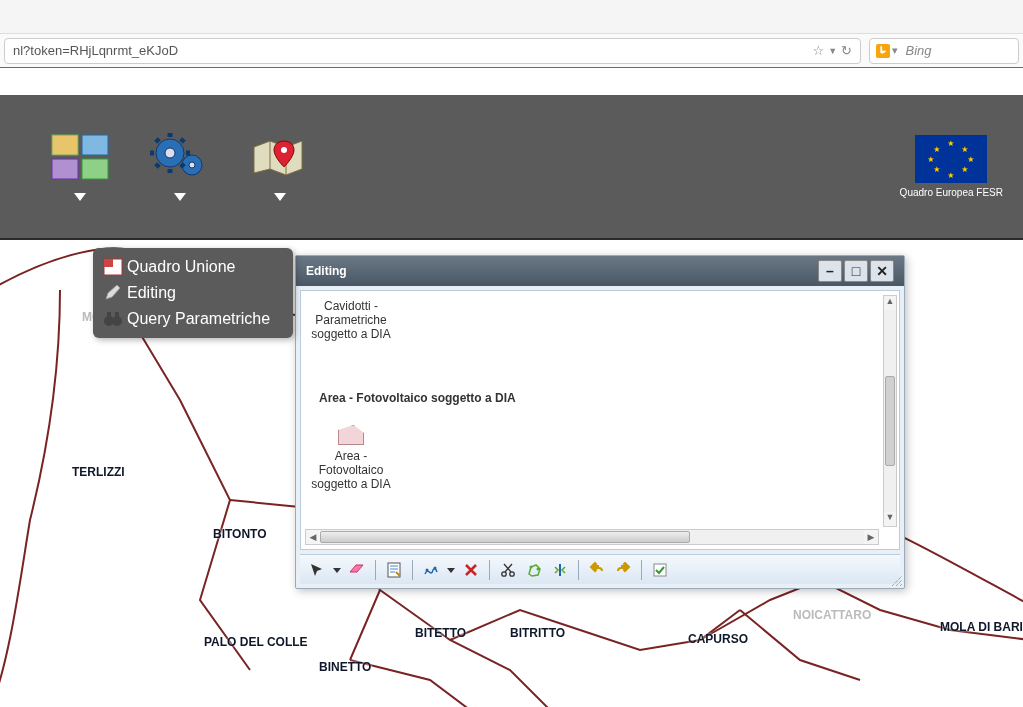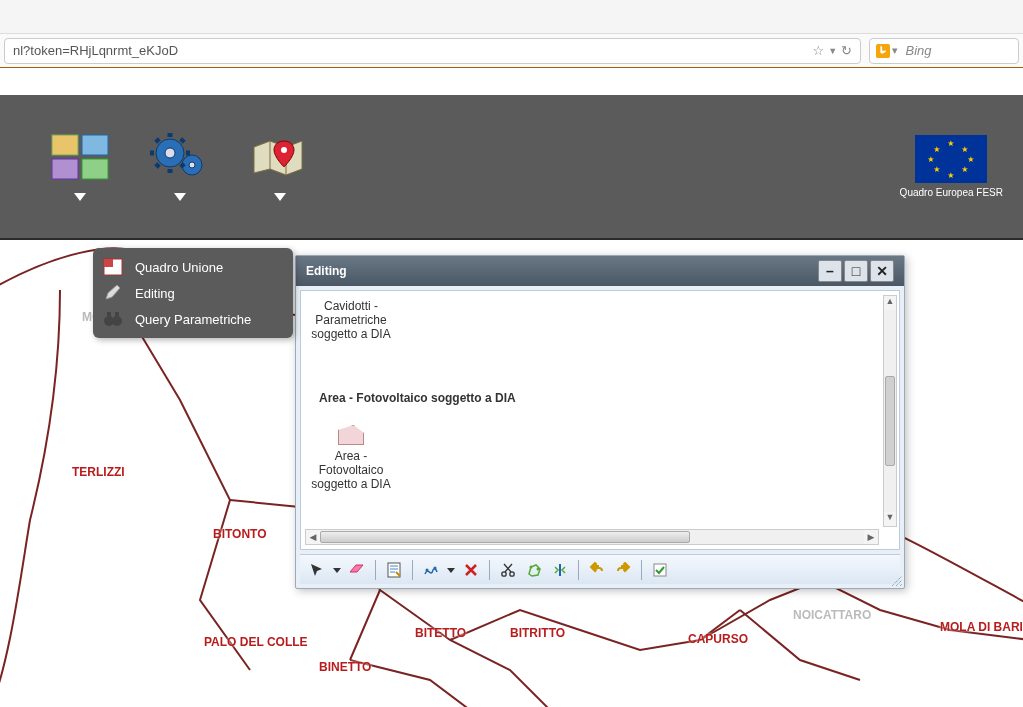--- a/index.html
+++ b/index.html
@@ -28,26 +28,26 @@
   .eu-flag .star { position: absolute; color: #ffcc00; font-size: 8px; }
   .eu-label { color: #fff; font-size: 10px; margin-top: 4px; }
   .min-block { display: flex; gap: 8px; align-items: flex-start; }
   .min-seal { width: 46px; height: 46px; background: radial-gradient(circle,#5a8fd6,#1b3a6b); border-radius: 50%; border: 2px solid #94b7e0; }
   .min-text { color: #fff; font-size: 9px; line-height: 12px; }
   .min-badge { background: #2a5aa0; color: #fff; font-size: 8px; padding: 2px 6px; margin-top: 4px; border: 1px solid #4a7ac0; }
 
   
   .map-area { position: absolute; top: 240px; left: 0; right: 0; bottom: 0; background: #fff; }
   .map-area svg.map-svg { position: absolute; top: 0; left: 0; width: 100%; height: 100%; }
-  .city-label { position: absolute; font-size: 12px; font-weight: bold; color: #b91c1c; text-shadow: 0 0 3px #fff; }
+  .city-label { position: absolute; font-size: 12px; font-weight: bold; color: #0f172a; text-shadow: 0 0 3px #fff; }
   .city-label.faded { color: #bbb; }
 
   
   .dropdown { position: absolute; top: 248px; left: 93px; width: 200px; background: #5b5b5b; border-radius: 6px; padding: 6px 4px; z-index: 20; box-shadow: 2px 2px 6px rgba(0,0,0,.3); }
-  .dd-item { display: flex; align-items: center; gap: 12px; padding: 4px 6px; color: #fff; font-size: 13px; cursor: pointer; }
+  .dd-item { display: flex; align-items: center; gap: 4px; padding: 4px 6px; color: #fff; font-size: 16px; cursor: pointer; }
   .dd-item .dd-icon { width: 20px; height: 18px; display: inline-block; }
 
   
   .panel { position: absolute; top: 255px; left: 295px; width: 610px; background: #e9eff6; border: 1px solid #9ab; border-radius: 2px; box-shadow: 2px 2px 8px rgba(0,0,0,.25); z-index: 15; }
   .panel-title { height: 30px; background: linear-gradient(#6a7785,#4a5765); color: #fff; font-size: 12px; font-weight: bold; display: flex; align-items: center; padding: 0 10px; }
   .panel-ctrls { margin-left: auto; display: flex; gap: 2px; }
   .pc-btn { width: 24px; height: 22px; background: #dde3ea; border: 1px solid #888; border-radius: 2px; display: flex; align-items: center; justify-content: center; font-weight: bold; font-size: 14px; color: #222; cursor: pointer; }
   .panel-body { background: #fff; margin: 4px; border: 1px solid #bcd; position: relative; height: 260px; }
   .body-inner { position: absolute; inset: 4px; overflow: hidden; }
   .vscroll { position: absolute; right: 2px; top: 4px; bottom: 22px; width: 14px; background: #f0f0f0; border: 1px solid #ccc; }

